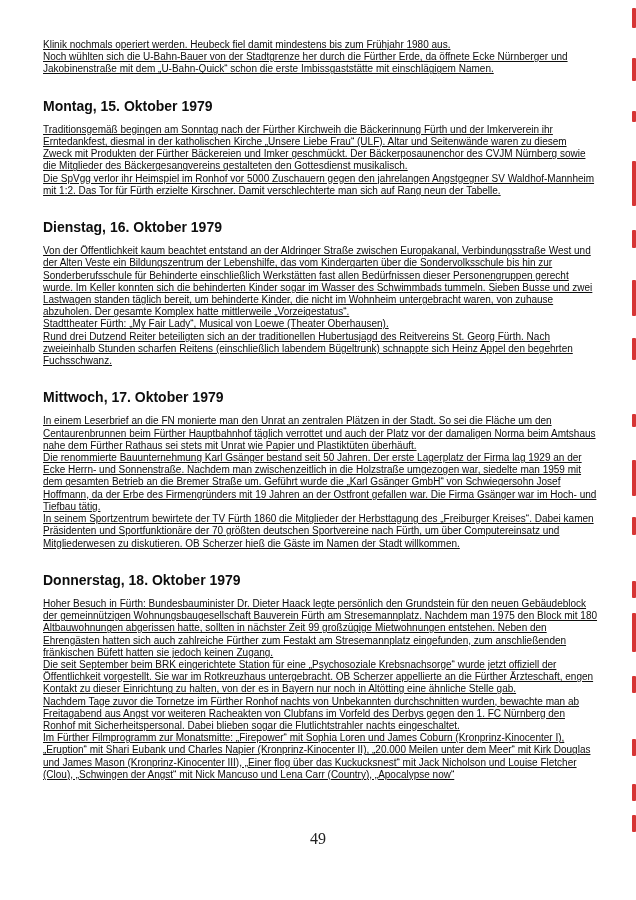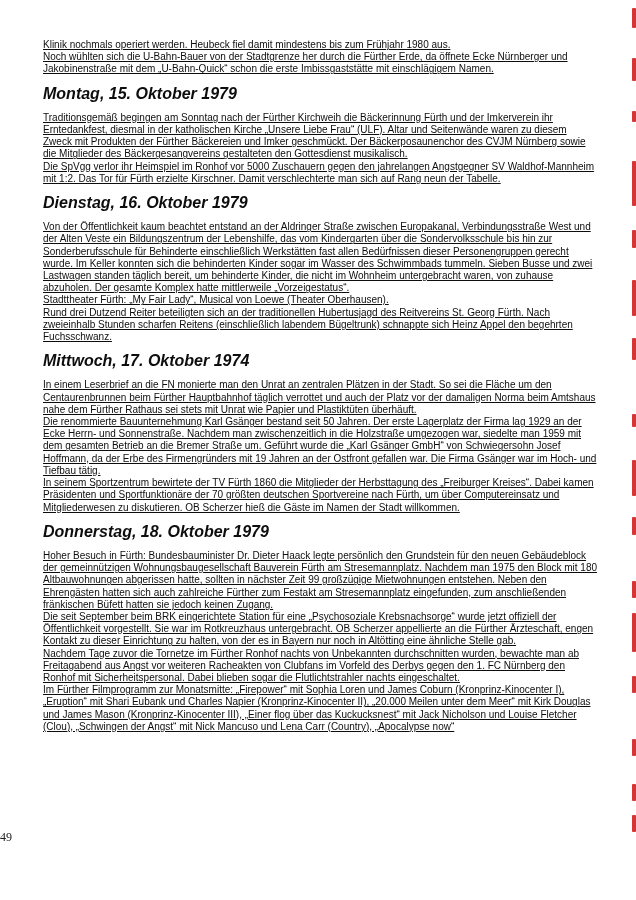--- a/index.html
+++ b/index.html
@@ -18,34 +18,33 @@
     line-height: 12.2px;
     color: #0d0d0d;
     text-align: left;
   }
   .section p {
     margin: 0;
     padding: 0;
     text-decoration: underline;
   }
   .section h2 {
-    font-size: 16px;
+    font-size: 14px;
     line-height: 12.2px;
     font-weight: bold;
-    margin: 12px 0 12px 0;
+    margin: 24px 0 12px 0;
     color: #0d0d0d;
-    font-style: italic;
   }
   .page-number {
     position: absolute;
     top: 830px; left: 0;
     width: 636px;
-    text-align: left;
+    text-align: center;
     font-family: "Liberation Serif", serif;
-    font-size: 12px;
+    font-size: 16px;
     color: #222;
   }
   .edge-marks { position: absolute; top: 0; right: 0; width: 6px; height: 900px; }
   .edge-mark { position: absolute; right: 0; width: 4px; border-radius: 1px; }
 </style>
 </head>
 <body>
 
 <div class="content">
 
@@ -61,21 +60,21 @@
   </div>
 
   <div class="section">
     <h2>Dienstag, 16. Oktober 1979</h2>
     <p>Von der Öffentlichkeit kaum beachtet entstand an der Aldringer Straße zwischen Europakanal, Verbindungsstraße West und der Alten Veste ein Bildungszentrum der Lebenshilfe, das vom Kindergarten über die Sondervolksschule bis hin zur Sonderberufsschule für Behinderte einschließlich Werkstätten fast allen Bedürfnissen dieser Personengruppen gerecht wurde. Im Keller konnten sich die behinderten Kinder sogar im Wasser des Schwimmbads tummeln. Sieben Busse und zwei Lastwagen standen täglich bereit, um behinderte Kinder, die nicht im Wohnheim untergebracht waren, von zuhause abzuholen. Der gesamte Komplex hatte mittlerweile „Vorzeigestatus“.</p>
     <p>Stadttheater Fürth: „My Fair Lady“, Musical von Loewe (Theater Oberhausen).</p>
     <p>Rund drei Dutzend Reiter beteiligten sich an der traditionellen Hubertusjagd des Reitvereins St. Georg Fürth. Nach zweieinhalb Stunden scharfen Reitens (einschließlich labendem Bügeltrunk) schnappte sich Heinz Appel den begehrten Fuchsschwanz.</p>
   </div>
 
   <div class="section">
-    <h2>Mittwoch, 17. Oktober 1974</h2>
+    <h2>Mittwoch, 17. Oktober 1979</h2>
     <p>In einem Leserbrief an die FN monierte man den Unrat an zentralen Plätzen in der Stadt. So sei die Fläche um den Centaurenbrunnen beim Fürther Hauptbahnhof täglich verrottet und auch der Platz vor der damaligen Norma beim Amtshaus nahe dem Fürther Rathaus sei stets mit Unrat wie Papier und Plastiktüten überhäuft.</p>
     <p>Die renommierte Bauunternehmung Karl Gsänger bestand seit 50 Jahren. Der erste Lagerplatz der Firma lag 1929 an der Ecke Herrn- und Sonnenstraße. Nachdem man zwischenzeitlich in die Holzstraße umgezogen war, siedelte man 1959 mit dem gesamten Betrieb an die Bremer Straße um. Geführt wurde die „Karl Gsänger GmbH“ von Schwiegersohn Josef Hoffmann, da der Erbe des Firmengründers mit 19 Jahren an der Ostfront gefallen war. Die Firma Gsänger war im Hoch- und Tiefbau tätig.</p>
     <p>In seinem Sportzentrum bewirtete der TV Fürth 1860 die Mitglieder der Herbsttagung des „Freiburger Kreises“. Dabei kamen Präsidenten und Sportfunktionäre der 70 größten deutschen Sportvereine nach Fürth, um über Computereinsatz und Mitgliederwesen zu diskutieren. OB Scherzer hieß die Gäste im Namen der Stadt willkommen.</p>
   </div>
 
   <div class="section">
     <h2>Donnerstag, 18. Oktober 1979</h2>
     <p>Hoher Besuch in Fürth: Bundesbauminister Dr. Dieter Haack legte persönlich den Grundstein für den neuen Gebäudeblock der gemeinnützigen Wohnungsbaugesellschaft Bauverein Fürth am Stresemannplatz. Nachdem man 1975 den Block mit 180 Altbauwohnungen abgerissen hatte, sollten in nächster Zeit 99 großzügige Mietwohnungen entstehen. Neben den Ehrengästen hatten sich auch zahlreiche Fürther zum Festakt am Stresemannplatz eingefunden, zum anschließenden fränkischen Büfett hatten sie jedoch keinen Zugang.</p>
     <p>Die seit September beim BRK eingerichtete Station für eine „Psychosoziale Krebsnachsorge“ wurde jetzt offiziell der Öffentlichkeit vorgestellt. Sie war im Rotkreuzhaus untergebracht. OB Scherzer appellierte an die Fürther Ärzteschaft, engen Kontakt zu dieser Einrichtung zu halten, von der es in Bayern nur noch in Altötting eine ähnliche Stelle gab.</p>
   </div>

